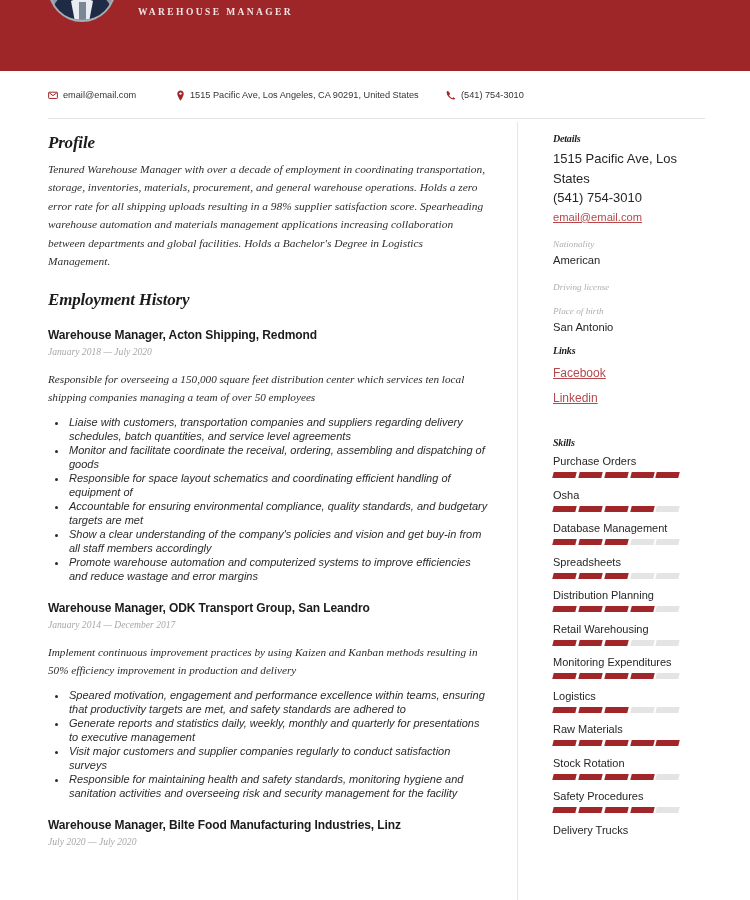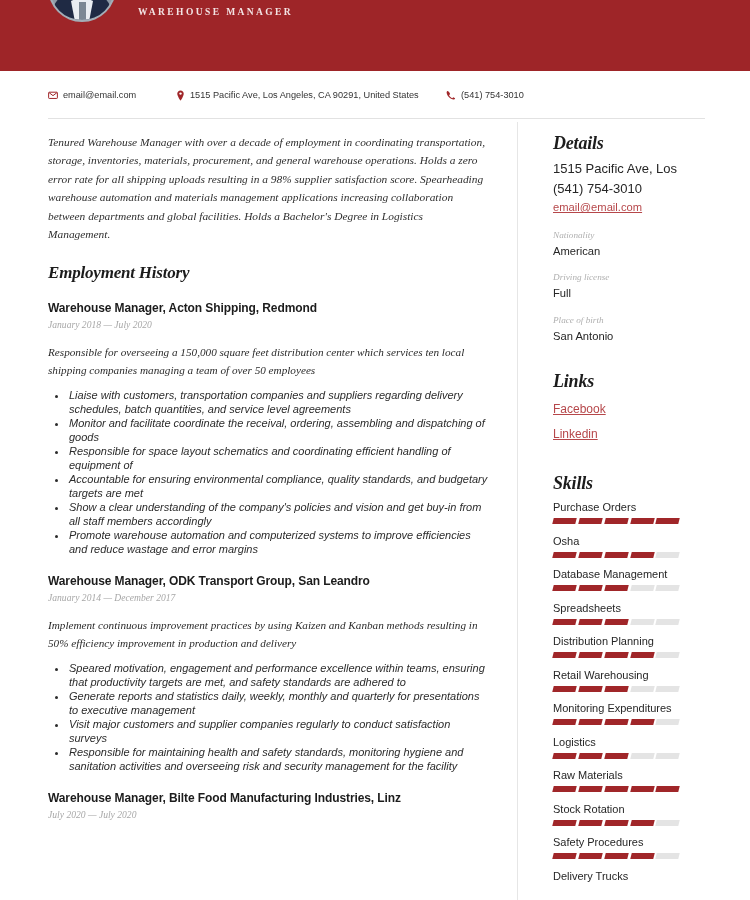--- a/index.html
+++ b/index.html
@@ -155,21 +155,21 @@
   h2.section-title {
     font-family: "Liberation Serif", serif;
     font-style: italic;
     font-weight: 700;
     font-size: 17px;
     color: #1c1c1c;
     letter-spacing: -0.2px;
     margin-bottom: 7px;
   }
   .side-col h2.section-title {
-    font-size: 18px;
+    font-size: 10px;
     margin-bottom: 5px;
   }
 
   
   .profile-text {
     font-family: "Liberation Serif", serif;
     font-style: italic;
     font-size: 11.4px;
     line-height: 18.4px;
     color: #2e2e2e;
@@ -240,21 +240,21 @@
     line-height: 13px;
   }
   .detail-value {
     font-size: 11.2px;
     line-height: 17.5px;
     color: #262626;
     margin-top: 1px;
   }
 
   
-  .links-section { margin-top: 26px; }
+  .links-section { margin-top: 9px; }
   .link-item {
     font-size: 12px;
     line-height: 25px;
     color: #b6474a;
     text-decoration: underline;
     display: block;
   }
 
   
   .skills-section { margin-top: 26px; }
@@ -326,20 +326,21 @@
     </div>
 
   </div>
 
   <div class="divider-h"></div>
   <div class="divider-v"></div>
 
   <div class="main-col">
 
     <section>
+      <h2 class="section-title">Profile</h2>
       <div class="profile-text">Tenured Warehouse Manager with over a decade of employment in coordinating transportation, storage, inventories, materials, procurement, and general warehouse operations. Holds a zero error rate for all shipping uploads resulting in a 98% supplier satisfaction score. Spearheading warehouse automation and materials management applications increasing collaboration between departments and global facilities. Holds a Bachelor's Degree in Logistics Management.</div>
     </section>
 
     <section class="emp-section">
       <h2 class="section-title">Employment History</h2>
 
       <div class="job-block first">
         <div class="job-heading">Warehouse Manager, Acton Shipping, Redmond</div>
         <div class="job-dates">January 2018 — July 2020</div>
         <div class="job-summary">Responsible for overseeing a 150,000 square feet distribution center which services ten local shipping companies managing a team of over 50 employees</div>
@@ -372,30 +373,30 @@
 
     </section>
   </div>
 
   <div class="side-col">
 
     <section>
       <h2 class="section-title">Details</h2>
 
       <div class="detail-line">1515 Pacific Ave, Los</div>
+      <div class="detail-line">States</div>
       <div class="detail-line">(541) 754-3010</div>
       <a class="detail-link" href="#">email@email.com</a>
 
       <div class="detail-group">
         <div class="detail-label">Nationality</div>
         <div class="detail-value">American</div>
       </div>
       <div class="detail-group">
         <div class="detail-label">Driving license</div>
-        <div class="detail-value">Full</div>
       </div>
       <div class="detail-group">
         <div class="detail-label">Place of birth</div>
         <div class="detail-value">San Antonio</div>
       </div>
     </section>
 
     <section class="links-section">
       <h2 class="section-title">Links</h2>
       <a class="link-item" href="#">Facebook</a>

